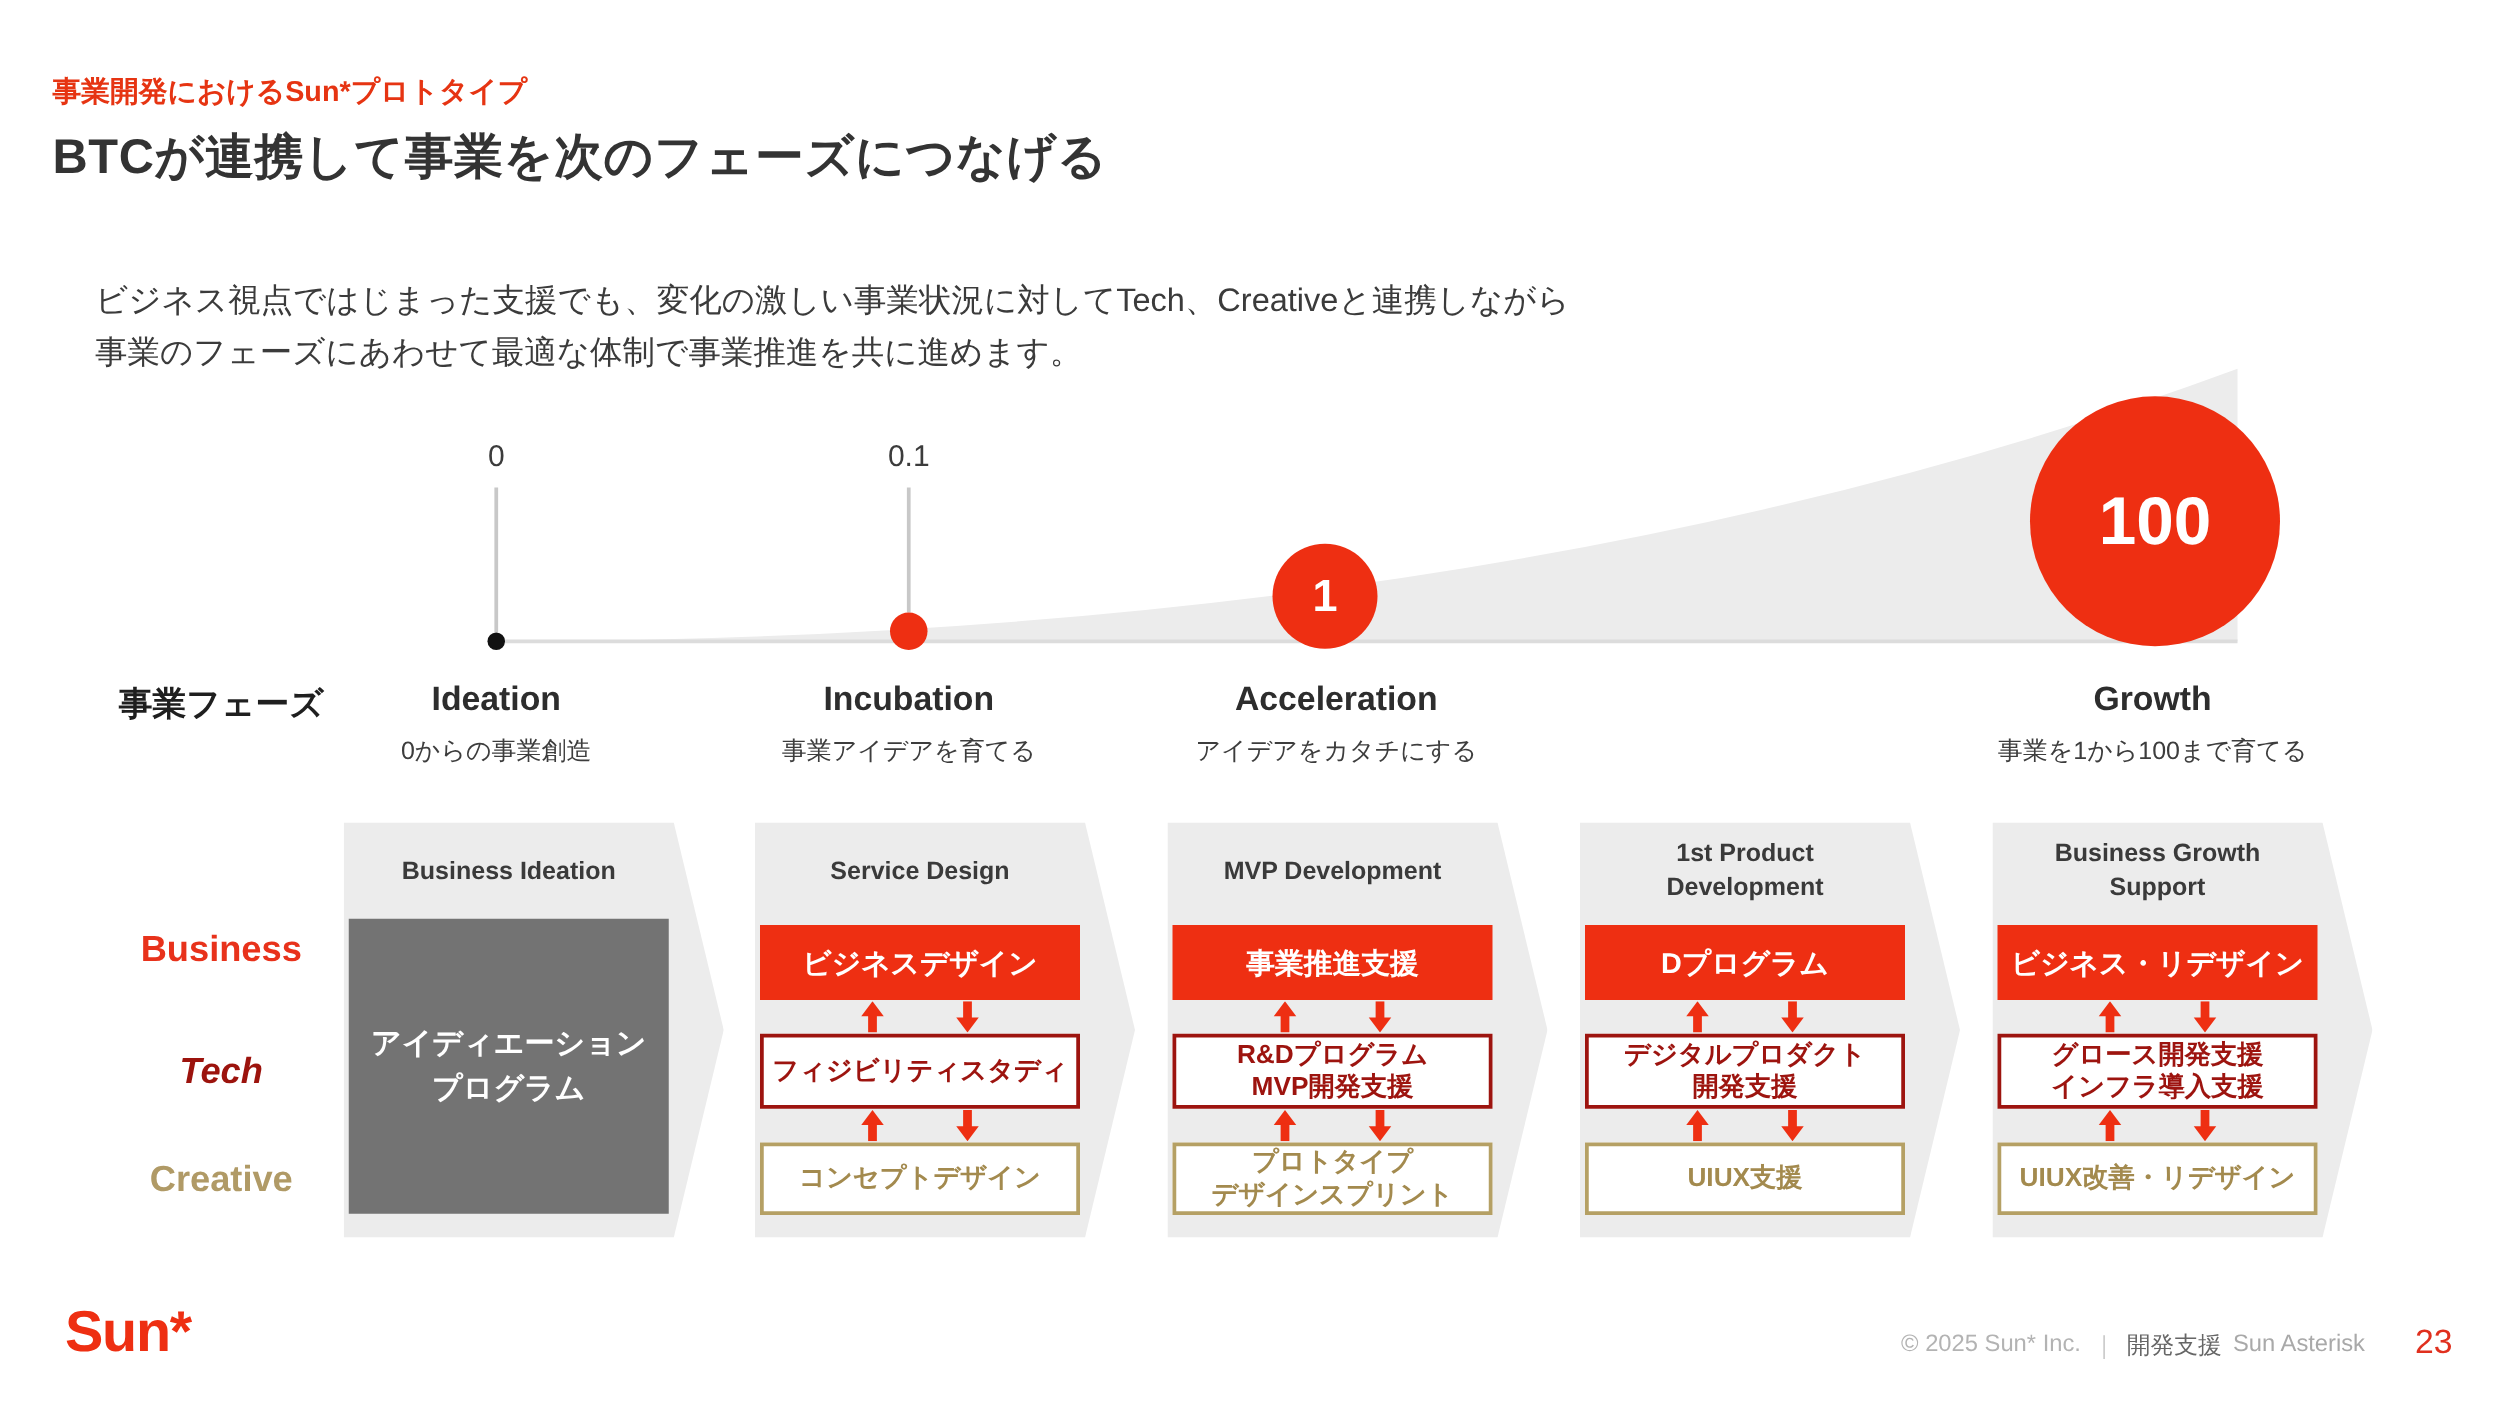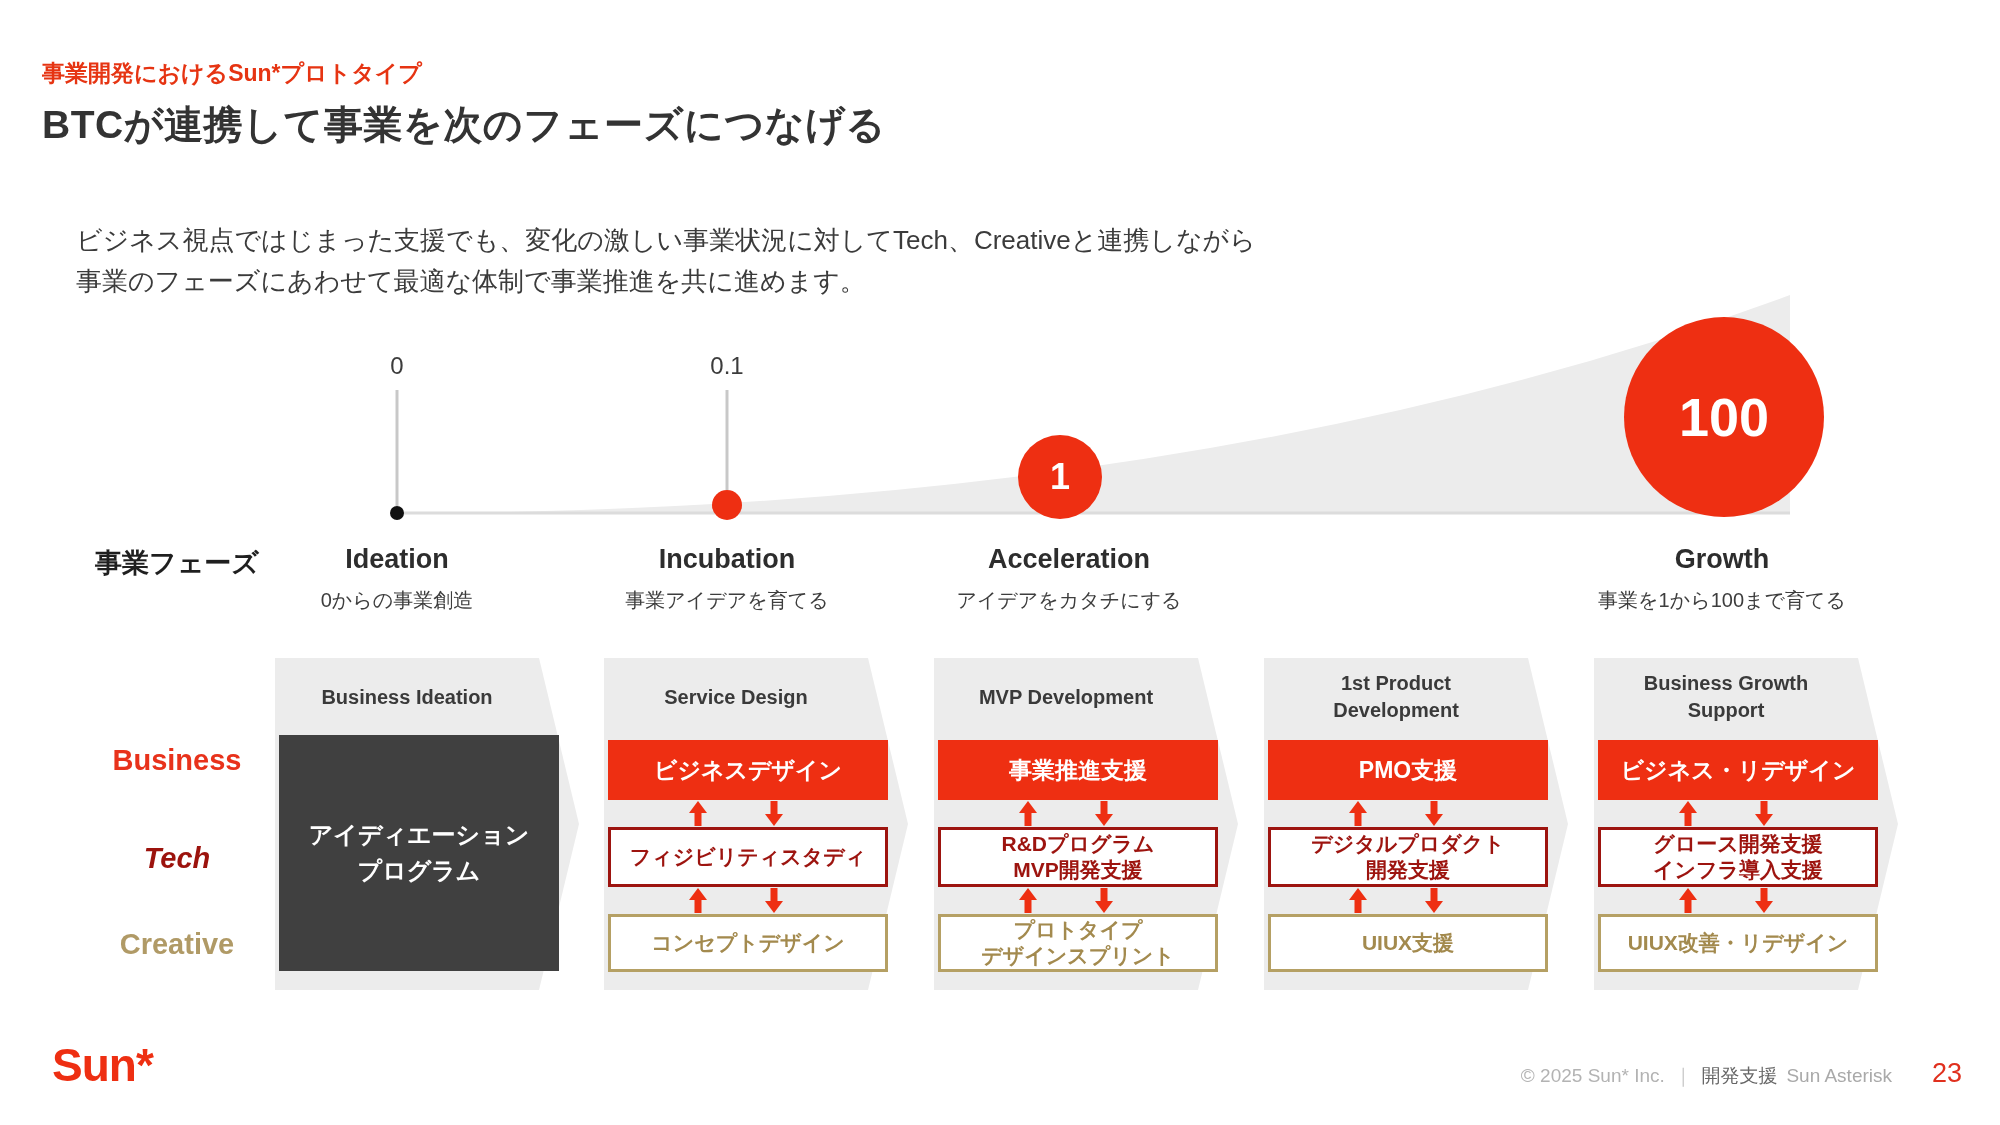--- a/index.html
+++ b/index.html
@@ -32,26 +32,26 @@
 
   .lane{font-size:29px;font-weight:bold;white-space:nowrap;}
   .lane-business{color:#e8321b;}
   .lane-tech{color:#9c130d;}
   .lane-creative{color:#b09a66;}
 
   .col{top:658px;width:304px;height:332px;}
   .col svg.chev{position:absolute;left:0;top:0;}
   .col .header{position:absolute;left:0;top:8px;width:264px;height:62px;display:flex;align-items:center;justify-content:center;
     font-size:20px;font-weight:bold;color:#3a3a3a;text-align:center;line-height:27px;}
-  .box{position:absolute;left:4px;width:280px;display:flex;align-items:center;justify-content:center;
+  .box{position:absolute;left:4px;width:256px;display:flex;align-items:center;justify-content:center;
     text-align:center;font-weight:bold;box-sizing:border-box;line-height:26px;}
   .box-business{top:82px;height:60px;background:#ee2f12;color:#fff;font-size:23px;}
   .box-tech{top:169px;height:60px;background:#fff;border:3px solid #9d140f;color:#9d140f;font-size:21px;}
   .box-creative{top:256px;height:58px;background:#fff;border:3px solid #b5a064;color:#a38a4e;font-size:21px;}
-  .box-big{top:77px;height:236px;background:#404040;color:#fff;font-size:24px;line-height:36px;}
+  .box-big{top:77px;height:236px;background:#737373;color:#fff;font-size:24px;line-height:36px;}
   .arrows{position:absolute;left:4px;width:256px;height:25px;}
   .arrows.a1{top:143px;} .arrows.a2{top:230px;}
 
   .logo{left:52px;top:1038px;font-size:46px;font-weight:800;color:#ee2f12;letter-spacing:-1px;}
   .footer-text{top:1063px;right:108px;display:flex;align-items:center;gap:9px;font-size:19px;white-space:nowrap;}
   .ft-copy{color:#b3b3b3;} .ft-sep{color:#c4c4c4;} .ft-jp{color:#666;} .ft-en{color:#a9a9a9;}
   .page-number{left:1908px;top:1058px;font-size:27px;color:#e0301e;margin-left:24px;}
 </style>
 </head>
 <body>
@@ -151,21 +151,21 @@
     <div class="box box-creative preline">プロトタイプ
 デザインスプリント</div>
   </div>
 
   <div class="abs col" style="left:1264px;">
     <svg class="chev" width="304" height="332">
       <polygon points="0,0 264,0 304,166 264,332 0,332" fill="#ececec"></polygon>
     </svg>
     <div class="header preline">1st Product
 Development</div>
-    <div class="box box-business">PMO支援</div>
+    <div class="box box-business">Dプログラム</div>
     <svg class="arrows a1" viewBox="0 0 256 25">
       <polygon points="90,0 81,12 99,12" fill="#ee2f12"></polygon>
         <rect x="86.5" y="11" width="7" height="14" fill="#ee2f12"></rect>
       <polygon points="166,25 157,13 175,13" fill="#ee2f12"></polygon>
         <rect x="162.5" y="0" width="7" height="14" fill="#ee2f12"></rect>
     </svg>
     <div class="box box-tech preline">デジタルプロダクト
 開発支援</div>
     <svg class="arrows a2" viewBox="0 0 256 25">
       <polygon points="90,0 81,12 99,12" fill="#ee2f12"></polygon>

